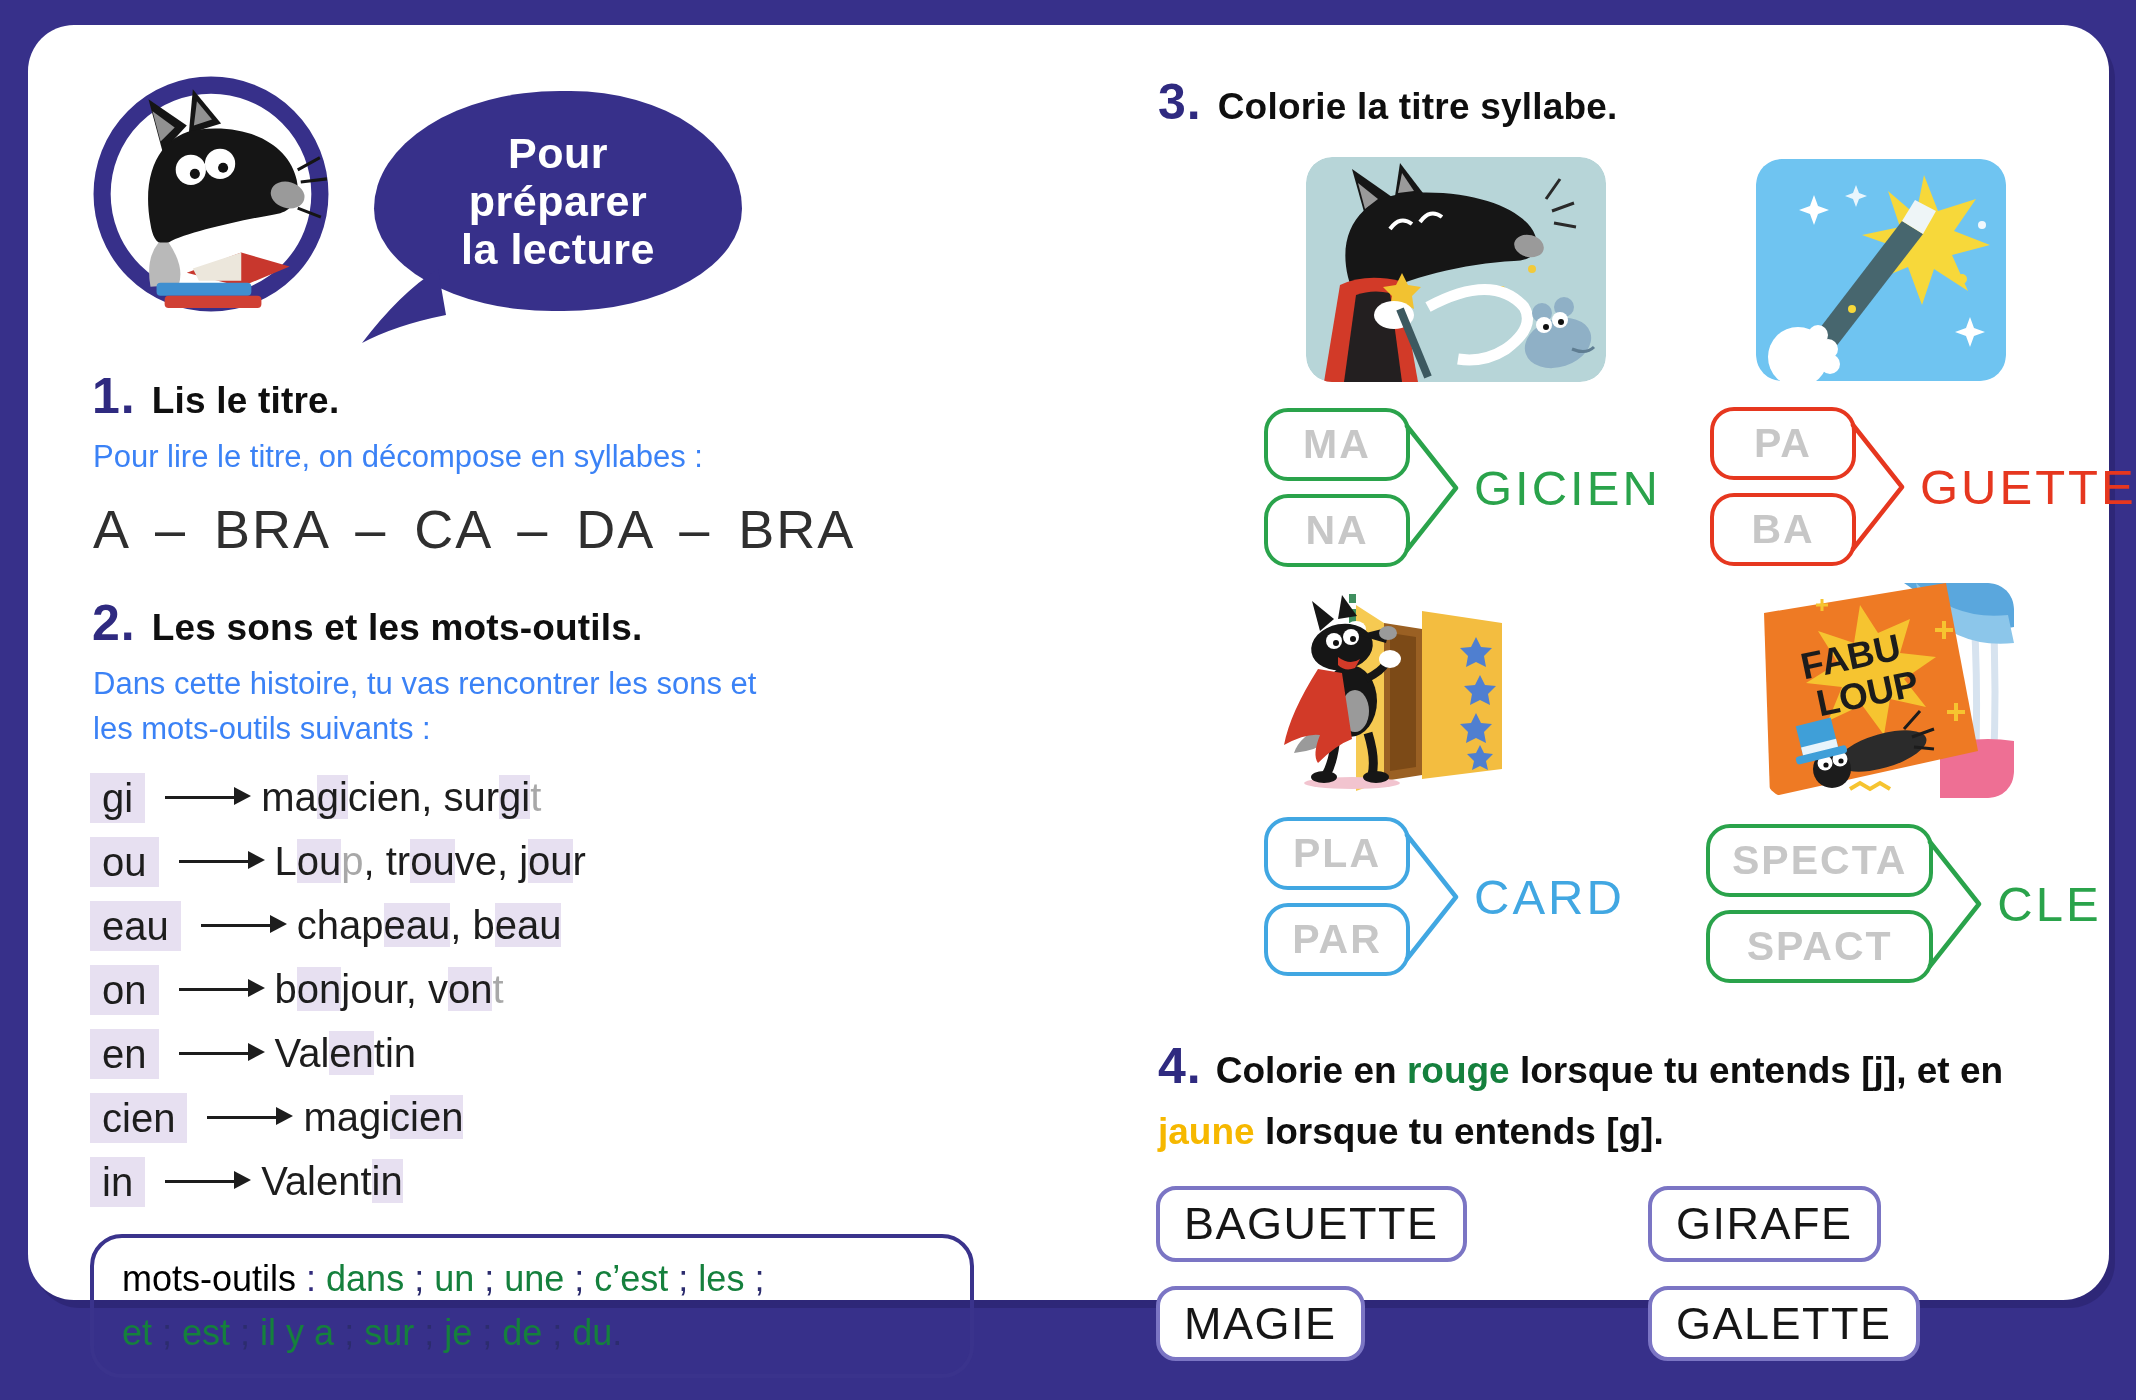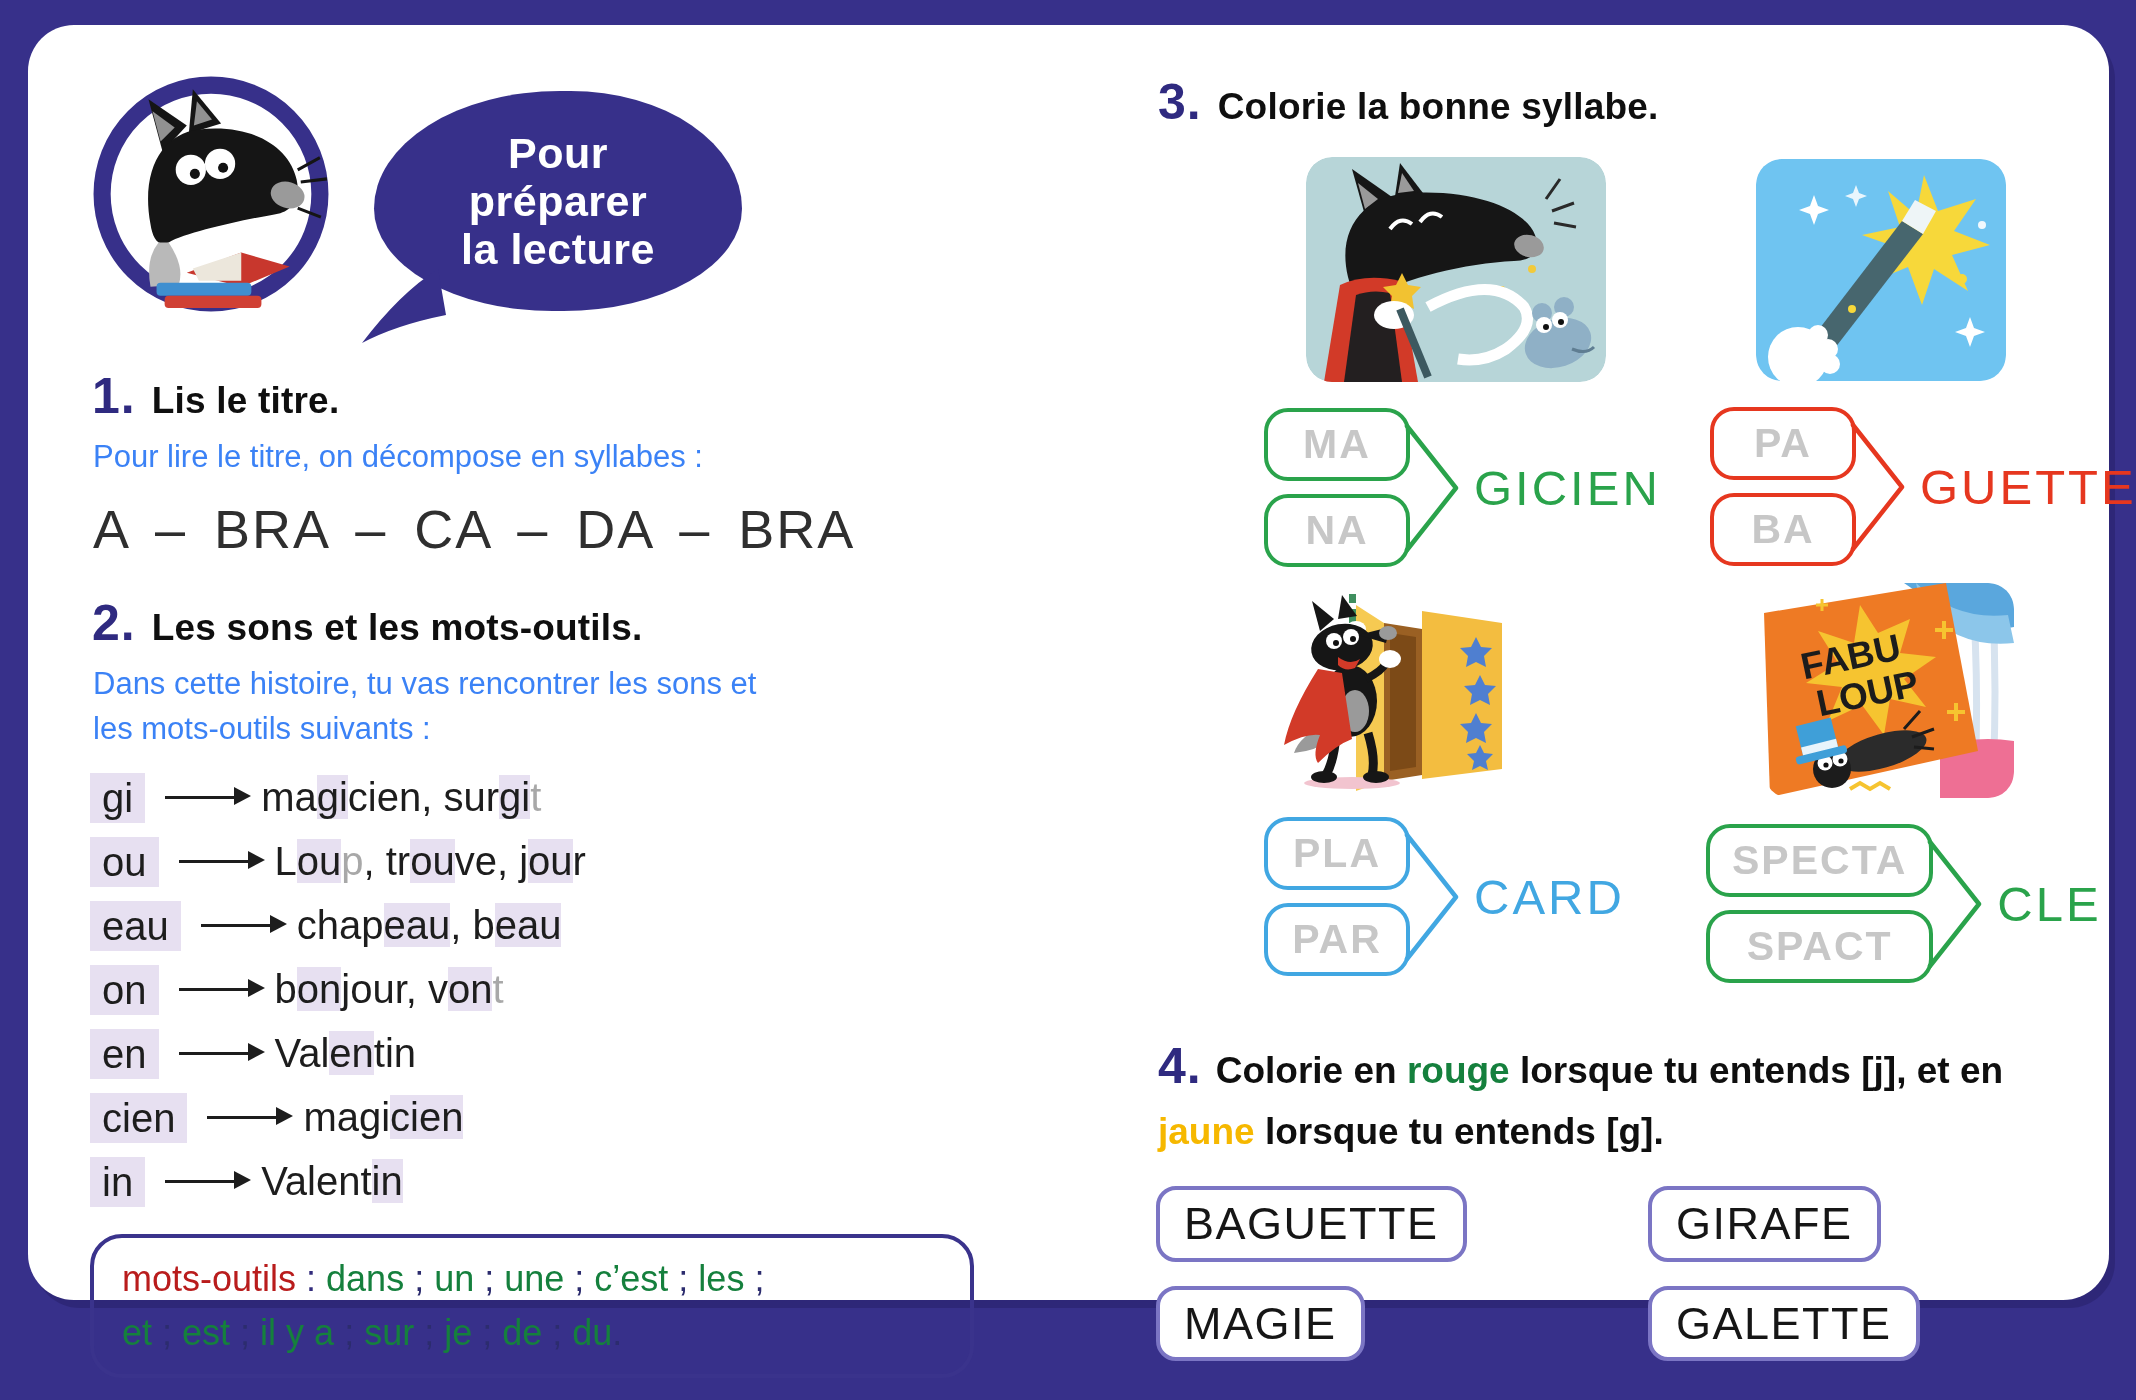--- a/index.html
+++ b/index.html
@@ -48,21 +48,21 @@
   .words span.hl { background:#e7e0f1; }
   .words span.mute { color:#a8a8a8; }
   .arrow { width:72px; height:3px; background:#1d1d1d; margin:0 24px 0 20px; position:relative; flex:none; }
   .arrow:after { content:""; position:absolute; right:-14px; top:-9px; width:0; height:0;
     border-left:17px solid #1d1d1d; border-top:9px solid transparent; border-bottom:9px solid transparent; }
 
   .tools-box {
     margin-top:20px; width:884px; border:4px solid #3a338c; border-radius:32px;
     padding:14px 28px; font-size:36px; line-height:1.5;
   }
-  .tools-box .label { color:#b91c1c; }
+  .tools-box .label { color:#000000; }
   .tools-box .colon { color:#322c7c; }
   .tools-box .tw  { color:#15803d; }
   .tools-box .sep { color:#2c2c6e; }
 
   
   .s3-grid { margin-top:26px; display:grid; grid-template-columns:478px 512px; }
   .cell { display:flex; flex-direction:column; }
   .card { border-radius:26px; display:block; }
   .syl-group { display:flex; align-items:center; margin-top:26px; }
   .g-green { --gc:#2aa34b; color:#2aa34b; }
@@ -182,21 +182,21 @@
       <div class="tools-box">
         <span class="label">mots-outils</span><span class="colon"> : </span><span><span class="tw">dans</span><span class="sep"> ; </span><span class="tw">un</span><span class="sep"> ; </span><span class="tw">une</span><span class="sep"> ; </span><span class="tw">c’est</span><span class="sep"> ; </span><span class="tw">les</span><span class="sep"> ; </span><br><span class="tw">et</span><span class="sep"> ; </span><span class="tw">est</span><span class="sep"> ; </span><span class="tw">il y a</span><span class="sep"> ; </span><span class="tw">sur</span><span class="sep"> ; </span><span class="tw">je</span><span class="sep"> ; </span><span class="tw">de</span><span class="sep"> ; </span><span class="tw">du</span><span class="sep">.</span></span>
       </div>
     </section>
   </div>
 
   <div class="col-right">
 
     <div class="sec-head">
       <span class="num">3.</span>
-      <h2>Colorie la bonne syllabe.</h2>
+      <h2>Colorie la titre syllabe.</h2>
     </div>
 
     <div class="s3-grid">
 
       <div class="cell">
         <svg class="card" width="300" height="225" viewBox="0 0 300 225" style="margin-left:150px">
           <rect width="300" height="225" rx="26" fill="#b7d5d8"></rect>
           <circle cx="182" cy="96" r="4" fill="#f2ca3a"></circle>
             <circle cx="206" cy="76" r="3" fill="#f2ca3a"></circle>
           <circle cx="226" cy="112" r="4" fill="#f2ca3a"></circle>

